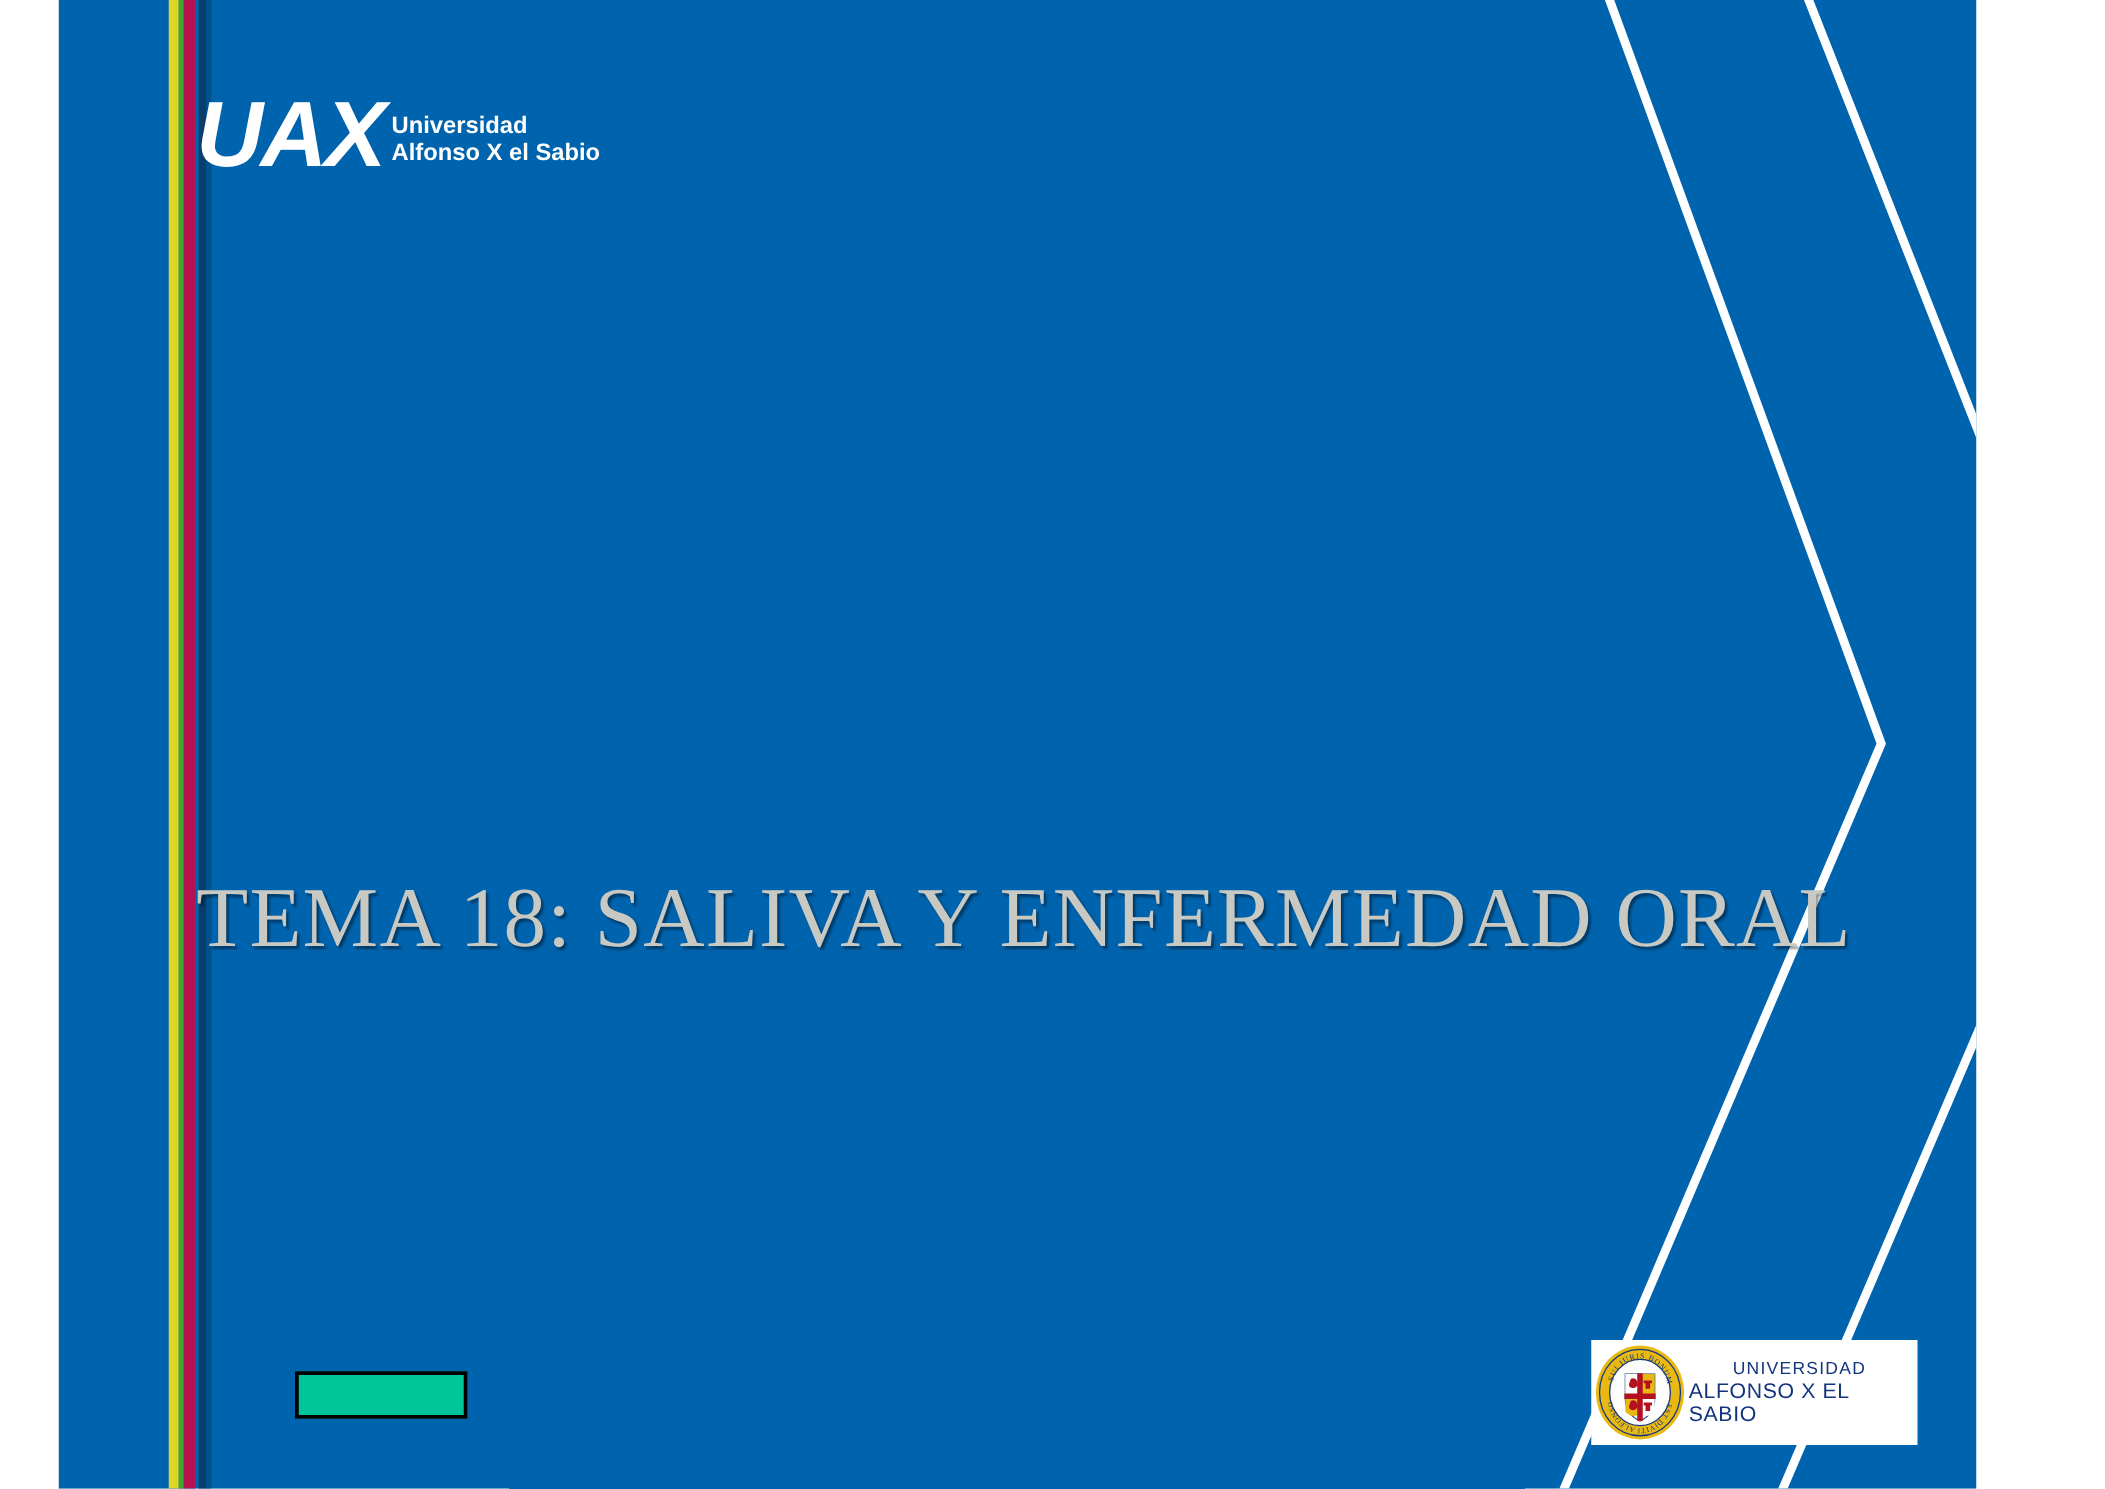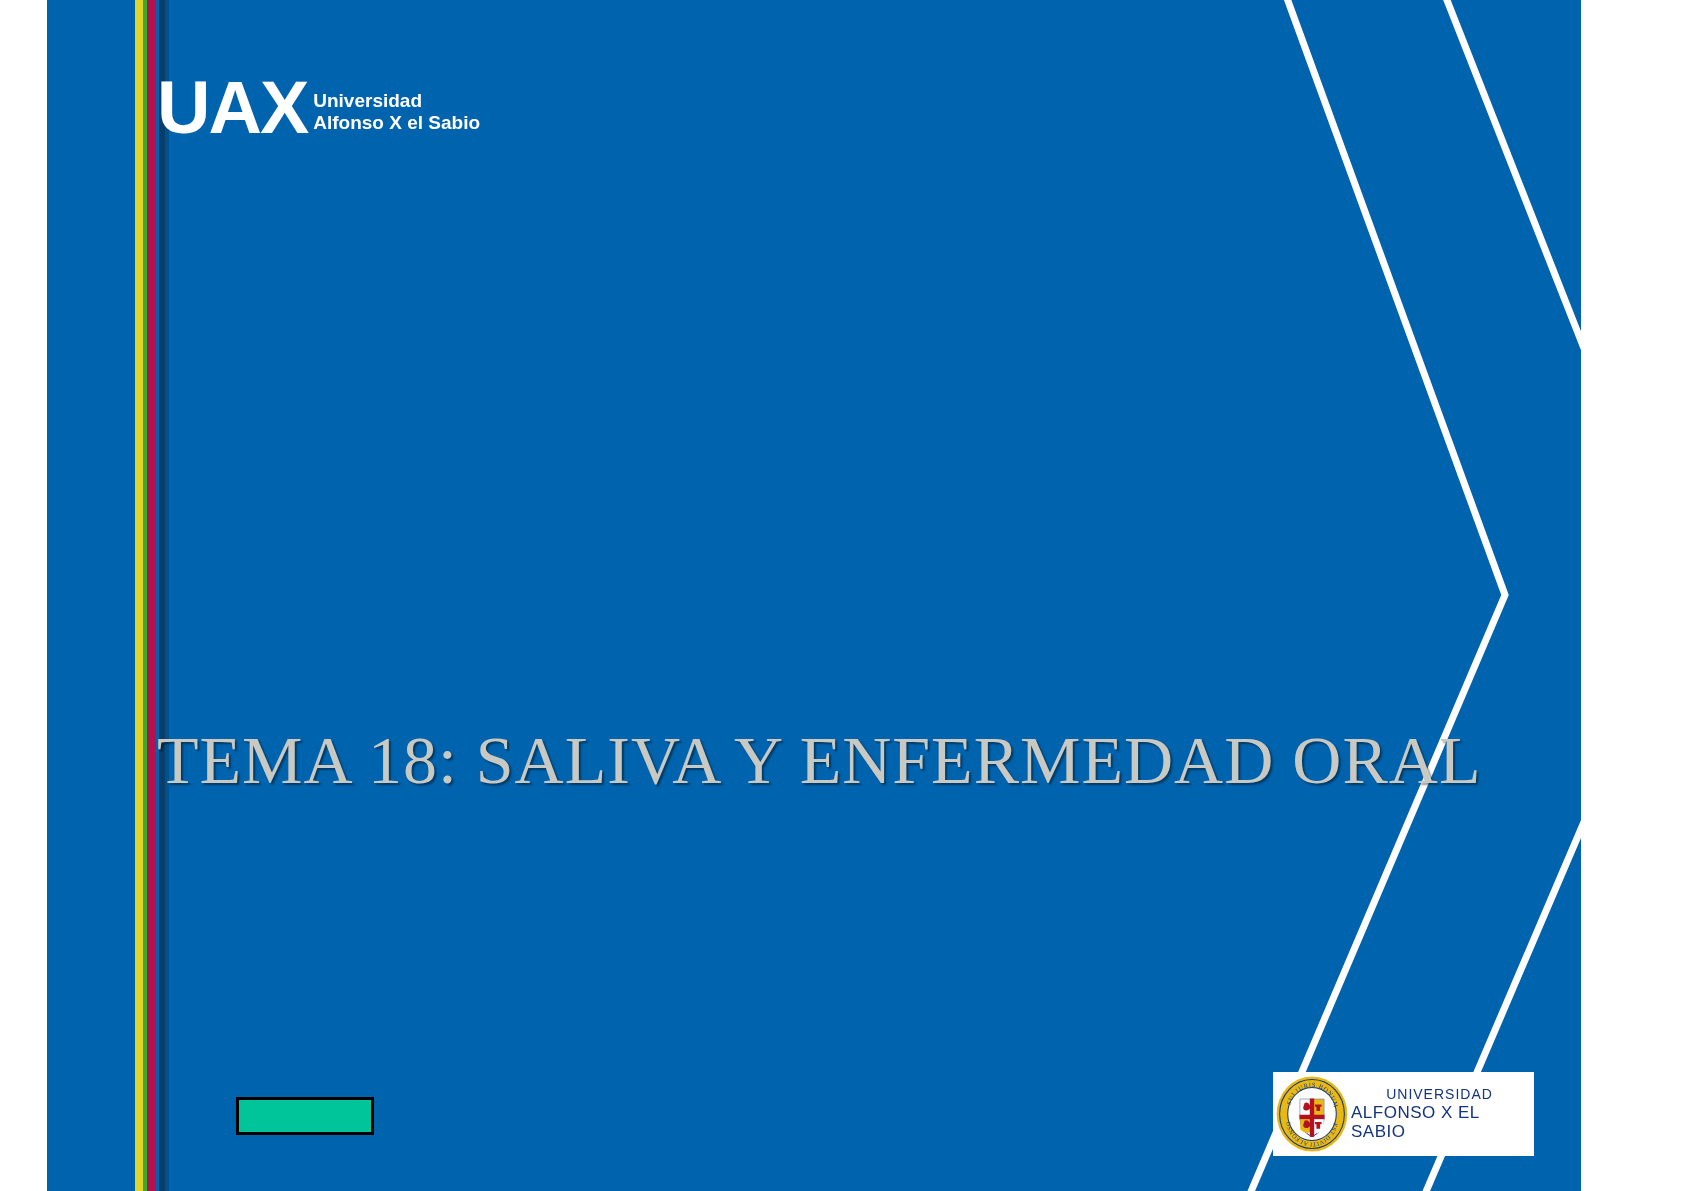--- a/index.html
+++ b/index.html
@@ -64,20 +64,21 @@
     align-items: flex-end;
     gap: 6px;
   }
   #uax-mark {
     font-family: "Liberation Sans", sans-serif;
     font-weight: bold;
     font-size: 74px;
     line-height: 0.82;
     letter-spacing: -2px;
     color: #ffffff;
+    font-style: italic;
   }
   #uax-sub {
     display: flex;
     flex-direction: column;
     padding-bottom: 4px;
   }
   #uax-sub span {
     font-family: "Liberation Sans", sans-serif;
     font-weight: bold;
     font-size: 19px;
@@ -92,21 +93,20 @@
     left: 110px;
     top: 694px;
     width: 1330px;
     font-family: "Liberation Serif", serif;
     font-size: 68px;
     line-height: 1.18;
     color: #c9c9c4;
     letter-spacing: 1px;
     text-shadow: 2px 2px 2px rgba(0,0,0,0.42);
     text-transform: uppercase;
-    margin-top: 26px;
   }
 
   
   #green-box {
     position: absolute;
     left: 189px;
     top: 1097px;
     width: 138px;
     height: 38px;
     background: #00c49a;

